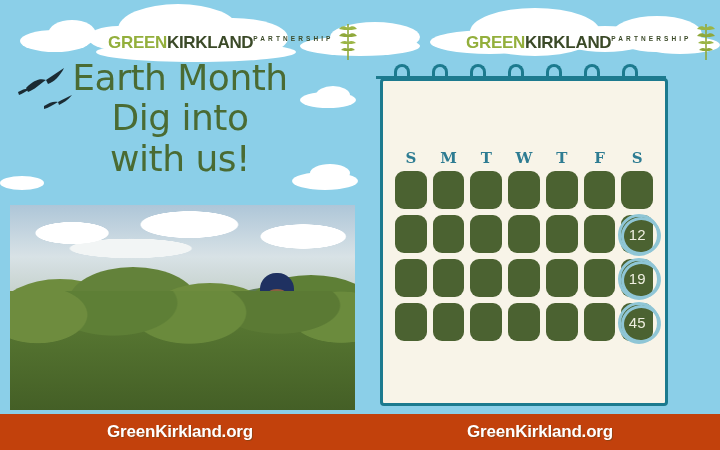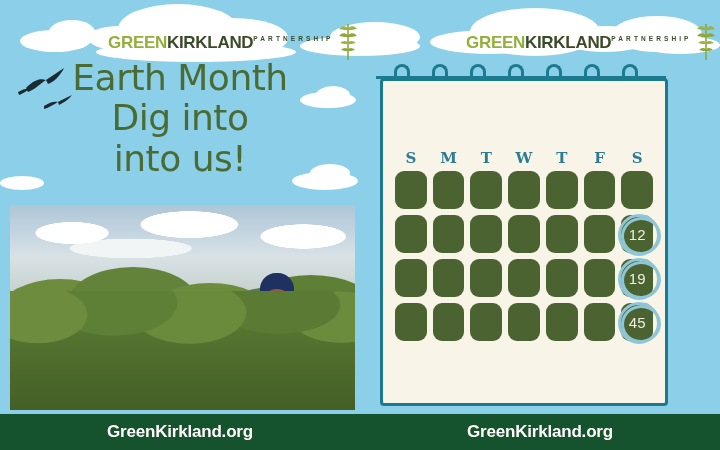--- a/index.html
+++ b/index.html
@@ -56,21 +56,21 @@
        radial-gradient(ellipse 70px 36px at 96% 22%, #6B8B3D 70%, transparent 72%),
        linear-gradient(#5E7F36, #445F26);}
   .ph-person{position:absolute;}
   .ph-head{position:absolute;border-radius:50%;}
   .ph-body{position:absolute;border-radius:10px 10px 4px 4px;}
   .ph-arm{position:absolute;border-radius:4px;}
   .ph-glove{position:absolute;border-radius:4px;background:#3E7FA8;}
   .ph-stick{position:absolute;width:4px;background:#C9A96A;border-radius:2px;}
 
   
-  .footer{position:absolute;bottom:0;height:36px;width:360px;background:#14532d;
+  .footer{position:absolute;bottom:0;height:36px;width:360px;background:#c2410c;
     display:flex;align-items:center;justify-content:center;}
   .footer-l{left:0;}
   .footer-r{left:360px;}
   .footer-text{font-family:"Liberation Sans", sans-serif;font-weight:bold;font-size:17px;color:#FFFFFF;
     text-shadow:1px 1px 0 rgba(60,70,30,.35);letter-spacing:-0.2px;}
 
   
   .cal{position:absolute;left:380px;top:78px;width:282px;height:322px;
     background:#F8F4E8;border:3px solid #1C7A8E;border-radius:4px;}
   .spiral-wrap{position:absolute;left:380px;top:62px;width:282px;height:34px;}
@@ -173,21 +173,21 @@
       <path d="M11 20 C8 18 5 19 3 21 C6 22 9 22 11 22 Z" fill="#9BB545"></path>
       <path d="M11 20 C14 18 17 19 19 21 C16 22 13 22 11 22 Z" fill="#9BB545"></path>
       <path d="M11 27 C8 25 6 26 4 28 C7 29 9 29 11 29 Z" fill="#8FA83A"></path>
       <path d="M11 27 C14 25 16 26 18 28 C15 29 13 29 11 29 Z" fill="#8FA83A"></path>
     </svg>
   </div>
 
   <div class="headline">
     <div>Earth Month</div>
     <div>Dig into</div>
-    <div>into us!</div>
+    <div>with us!</div>
   </div>
 
   <div class="photo">
     <div class="ph-sky"></div>
     <div class="ph-clouds"></div>
     <div class="ph-hills"></div>
     <div class="ph-water"></div>
     <div class="ph-far"></div>
 
     <div class="ph-bush" style="left:-10px;top:36%;width:120px;height:64px;background:#6E8C3E;"></div>

